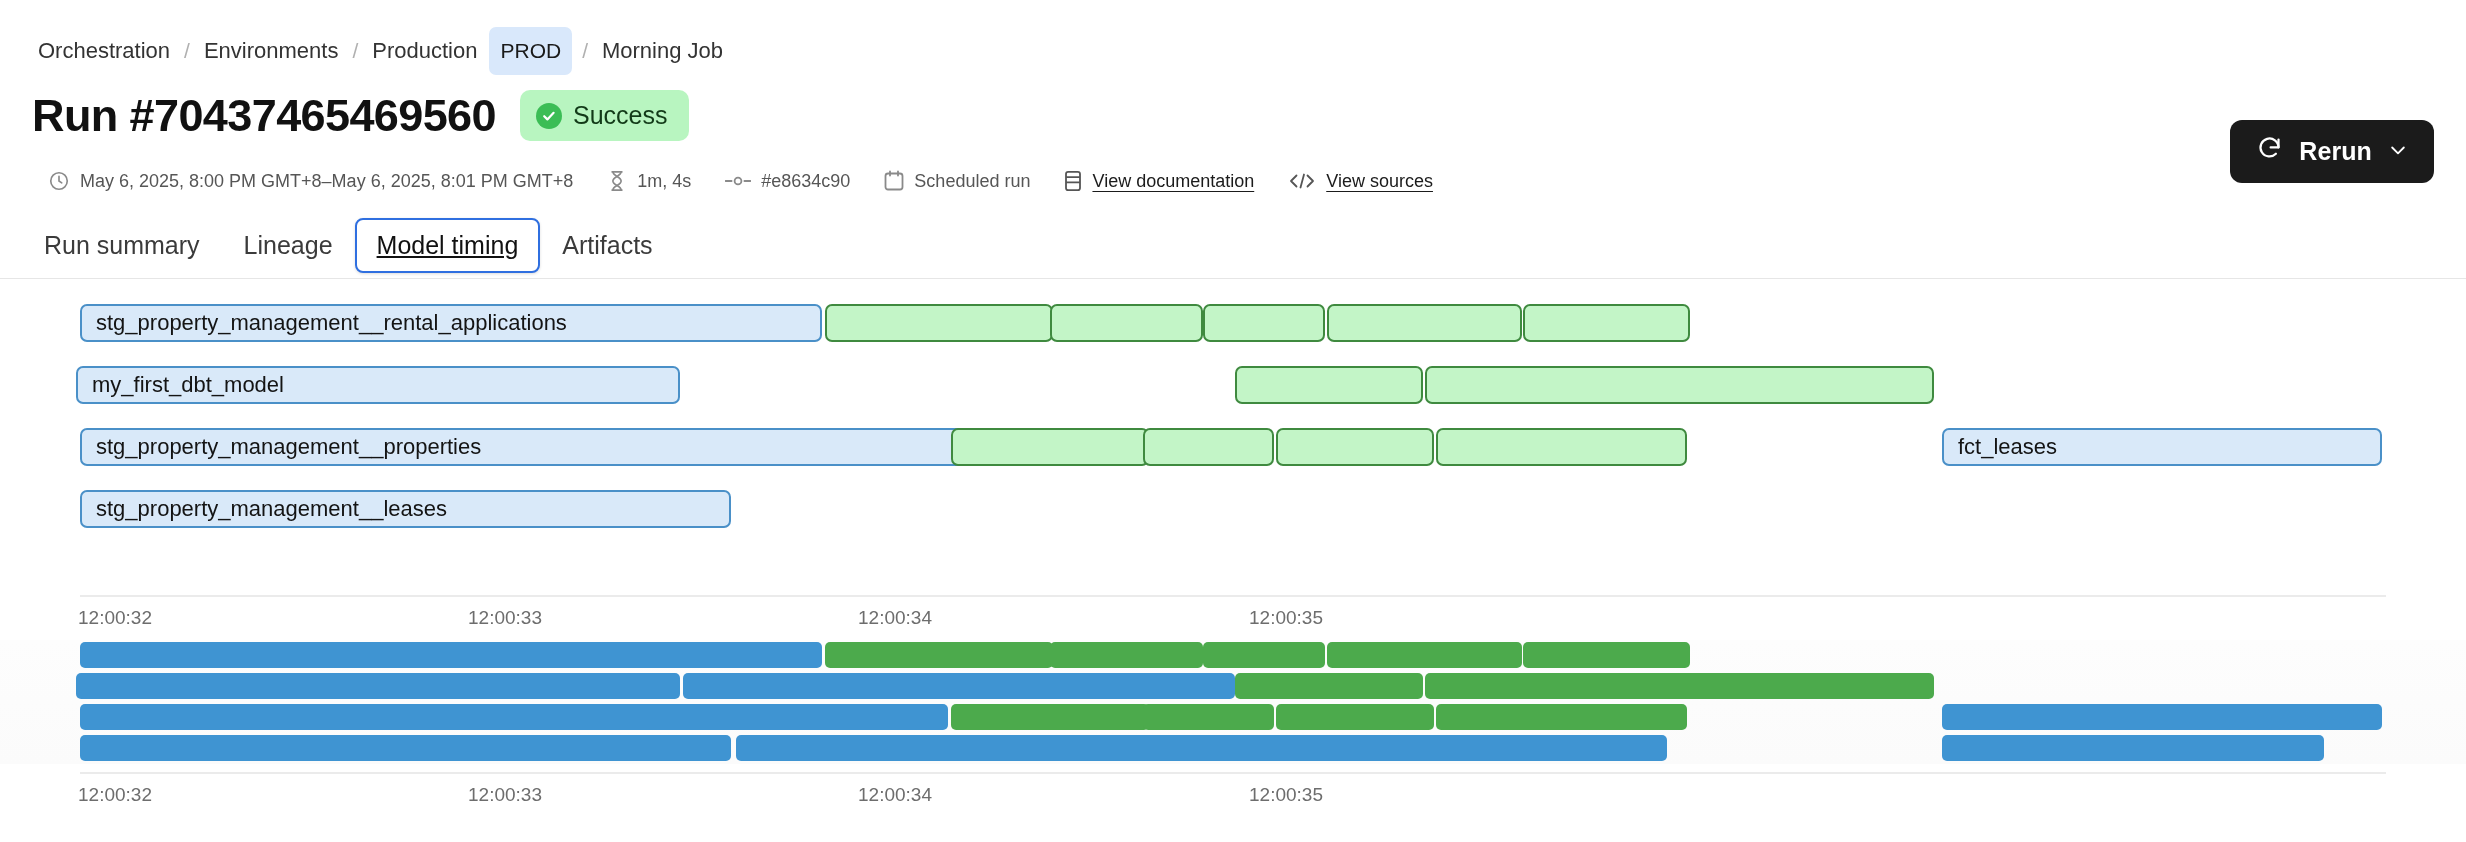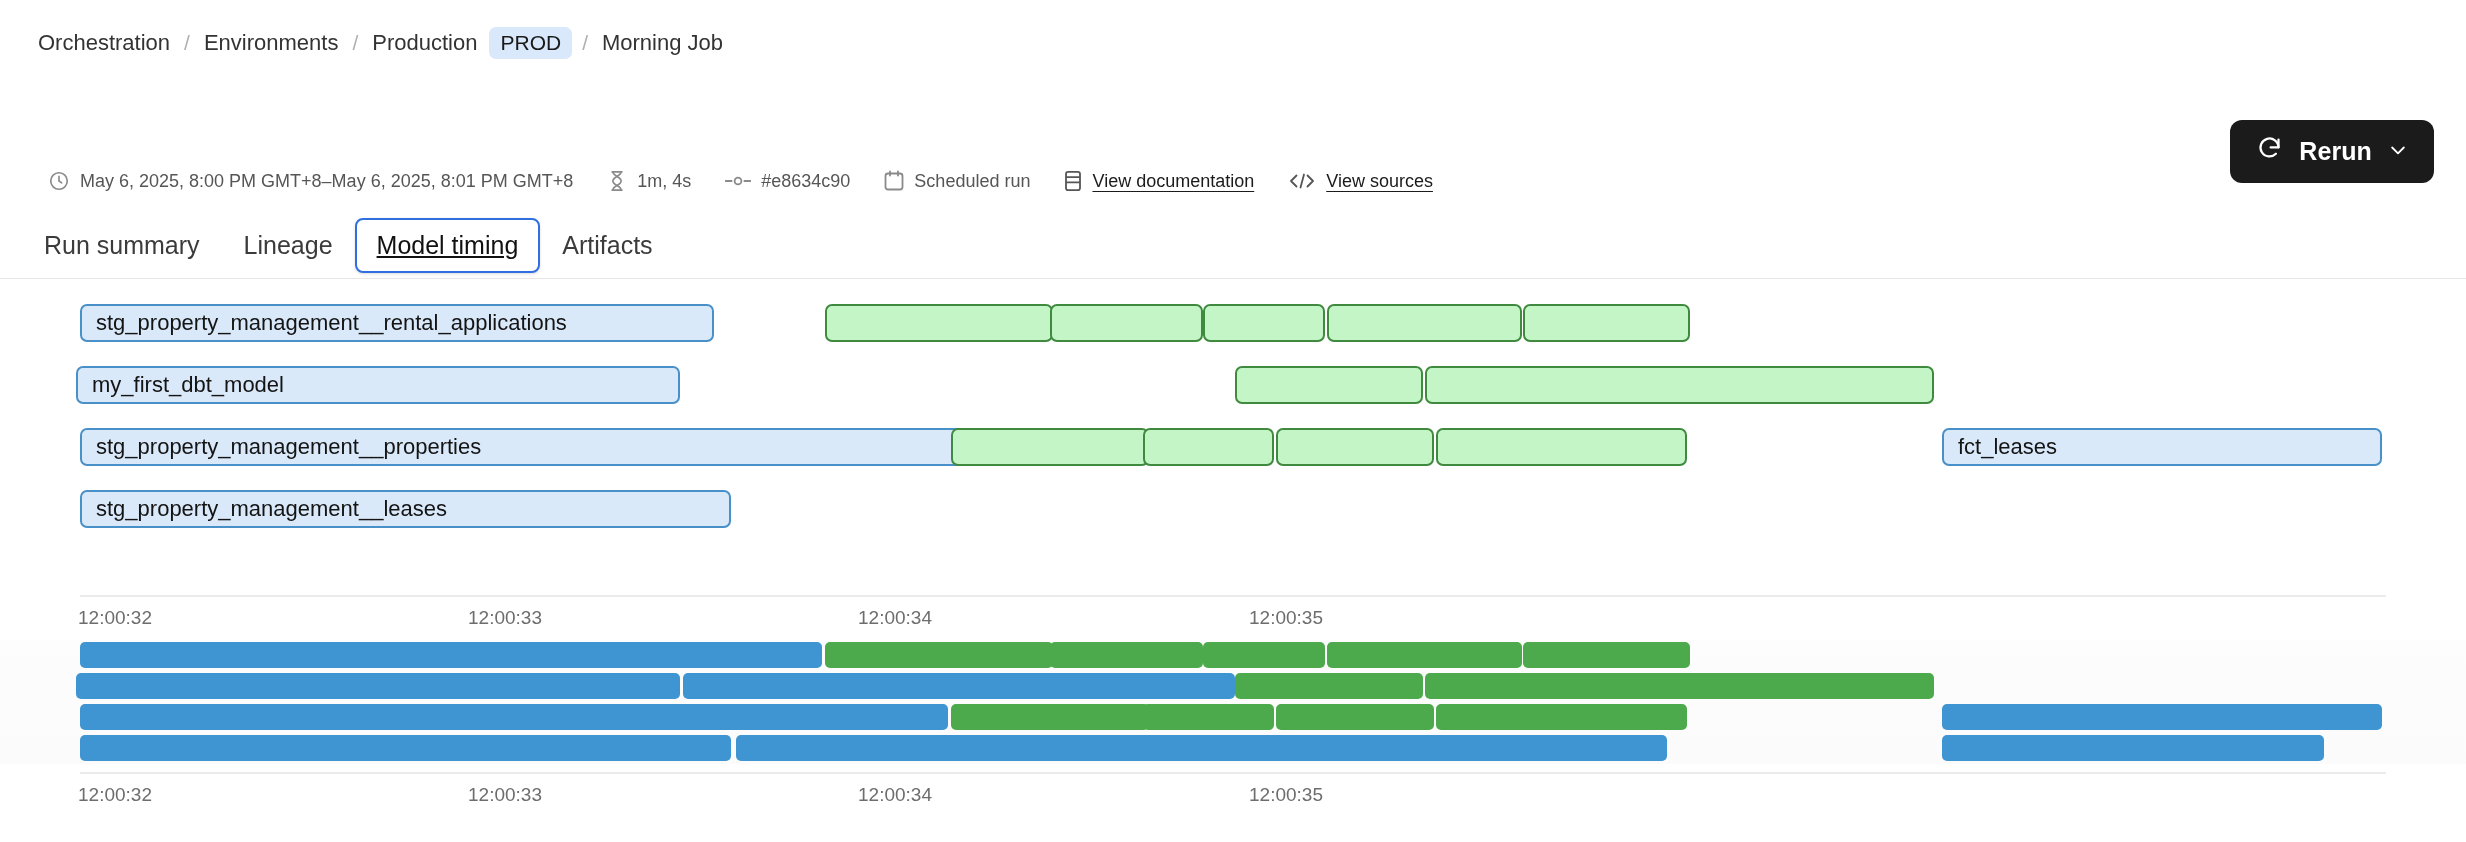--- a/index.html
+++ b/index.html
@@ -17,21 +17,21 @@
   
   .breadcrumb {
     position: absolute; left: 34px; top: 27px;
     display: flex; align-items: center; gap: 0px;
     font-size: 22px; color: #3a3a3a; white-space: nowrap;
   }
   .crumb { padding: 2px 4px; color: #333; }
   .crumb-sep { color: #b0b0b0; padding: 0 10px; font-size: 21px; }
   .crumb-badge {
     background: #d9e8fb; color: #1a1a1a;
-    border-radius: 7px; padding: 4px 11px;
+    border-radius: 7px; padding: 12px 11px;
     font-size: 21px; margin-left: 8px; font-weight: 400;
   }
 
   
   .title-row {
     position: absolute; left: 32px; top: 90px;
     display: flex; align-items: center; gap: 24px;
   }
   .run-title {
     font-size: 45px; font-weight: 700; letter-spacing: -0.6px;
@@ -136,20 +136,31 @@
       <span class="crumb">Orchestration</span>
       <span class="crumb-sep">/</span>
       <span class="crumb">Environments</span>
       <span class="crumb-sep">/</span>
       <span class="crumb">Production</span>
       <span class="crumb-badge">PROD</span>
       <span class="crumb-sep">/</span>
       <span class="crumb">Morning Job</span>
     </nav>
 
+  <div class="title-row">
+    <div class="run-title">Run #70437465469560</div>
+    <div class="status-badge">
+      <span class="check-circle">
+        <svg width="16" height="16" viewBox="0 0 16 16">
+            <path d="M3.2 8.2l3.2 3.2 6.2-6.6" fill="none" stroke="#ffffff" stroke-width="2.2" stroke-linecap="round" stroke-linejoin="round"></path>
+          </svg>
+      </span>
+      <span>Success</span>
+    </div>
+  </div>
 
   <button class="rerun-btn">
     <span>
       <svg width="27" height="27" viewBox="0 0 24 24" fill="none" stroke="#ffffff" stroke-width="2" stroke-linecap="round" stroke-linejoin="round">
         <path d="M20 11a8 8 0 1 0-2.3 5.7"></path>
           <path d="M20 4v7h-7"></path>
       </svg>
     </span>
     <span class="rr-label">Rerun</span>
     <span>
@@ -220,21 +231,21 @@
   <div class="tabs" id="tabbar">
       <button class="tab">Run summary</button>
       <button class="tab">Lineage</button>
       <button class="tab active">Model timing</button>
       <button class="tab">Artifacts</button>
     </div>
   <div class="tabs-rule"></div>
 
   <div class="gantt" id="gantt">
       <div class="g-row">
-        <div class="bar blue" style="left: 80px; width: 634px;">
+        <div class="bar blue" style="left: 80px; width: 742px;">
           <span class="bar-label">stg_property_management__rental_applications</span>
         </div>
         <div class="bar green" style="left: 825px; width: 228px;"></div>
         <div class="bar green" style="left: 1050px; width: 153px;"></div>
         <div class="bar green" style="left: 1203px; width: 122px;"></div>
         <div class="bar green" style="left: 1327px; width: 195px;"></div>
         <div class="bar green" style="left: 1523px; width: 167px;"></div>
       </div>
       <div class="g-row">
         <div class="bar blue" style="left: 76px; width: 604px;">

